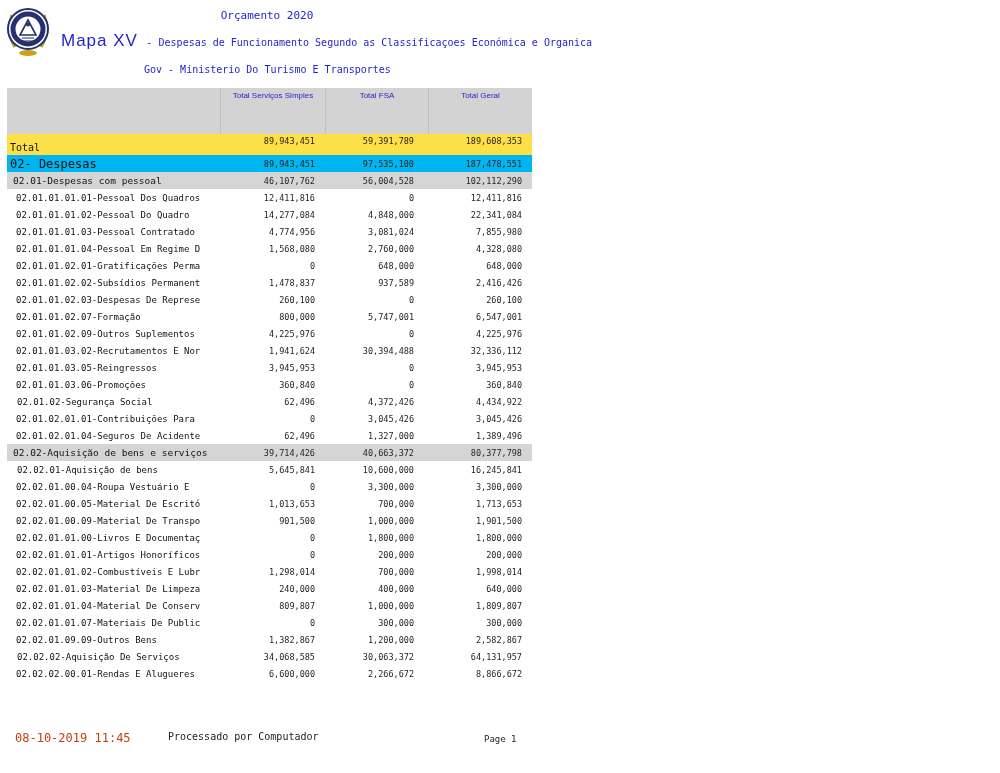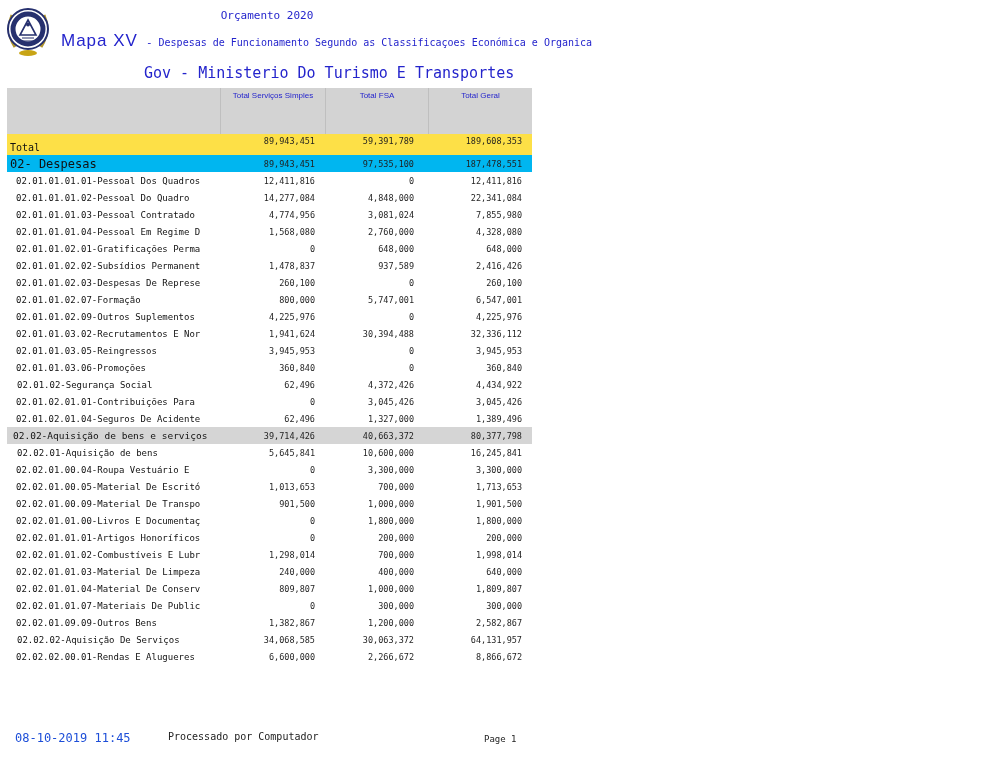--- a/index.html
+++ b/index.html
@@ -8,21 +8,21 @@
 
   
   .emblem{position:absolute;left:4px;top:3px;width:48px;height:56px;}
   .title-line1{position:absolute;left:7px;top:9px;width:520px;text-align:center;
                font-size:11px;color:#2424cc;}
   .title-line2{position:absolute;left:61px;top:31px;display:flex;align-items:baseline;
                color:#2424cc;white-space:nowrap;}
   .map-title{font-family:"Liberation Sans", sans-serif;font-size:17px;letter-spacing:1px;}
   .dash{font-size:11px;margin:0 6px 0 8px;}
   .subtitle{font-size:10px;text-align:right;}
-  .title-line3{position:absolute;left:144px;top:64px;font-size:15px;color:#2424cc;white-space:nowrap;}
+  .title-line3{position:absolute;left:144px;top:64px;font-size:10px;color:#2424cc;white-space:nowrap;}
 
   
   .budget-table{position:absolute;left:7px;top:88px;width:525px;}
   .thead{display:flex;height:46px;background:#d3d3d3;}
   .hlabel{width:213px;}
   .hcell{box-sizing:border-box;border-left:1px solid #bfbfbf;
          font-family:"Liberation Sans", sans-serif;font-size:8px;color:#2424cc;
          text-align:center;padding-top:3px;}
   .hc1{width:105px;}.hc2{width:103px;}.hc3{width:104px;}
 
@@ -41,21 +41,21 @@
   .style-despesas .label-cell{font-size:12px;}
   .style-section{background:#d5d5d5;}
   .style-section .label-cell{font-size:9.5px;}
 
   .lv0 .label-cell{padding-left:3px;}
   .lv1 .label-cell{padding-left:6px;}
   .lv2 .label-cell{padding-left:10px;}
   .lv3 .label-cell{padding-left:9px;}
 
   
-  .footer-date{position:absolute;left:15px;top:731px;font-size:12px;color:#1d4ed8;}
+  .footer-date{position:absolute;left:15px;top:731px;font-size:12px;color:#c2410c;}
   .footer-processed{position:absolute;left:168px;top:731px;font-size:10px;color:#222;}
   .footer-page{position:absolute;left:484px;top:734px;font-size:9px;color:#222;}
 </style>
 </head>
 <body>
 
 <div class="page">
 
   <div class="emblem">
     <svg width="48" height="56" viewBox="0 0 48 56">
@@ -91,20 +91,26 @@
       <div class="num n1">89,943,451</div>
       <div class="num n2">59,391,789</div>
       <div class="num n3">189,608,353</div>
     </div>
         <div class="row style-despesas lv0">
       <div class="label-cell">02- Despesas</div>
       <div class="num n1">89,943,451</div>
       <div class="num n2">97,535,100</div>
       <div class="num n3">187,478,551</div>
     </div>
+        <div class="row style-section lv1">
+      <div class="label-cell">02.01-Despesas com pessoal</div>
+      <div class="num n1">46,107,762</div>
+      <div class="num n2">56,004,528</div>
+      <div class="num n3">102,112,290</div>
+    </div>
         <div class="row style-normal lv3">
       <div class="label-cell">02.01.01.01.01-Pessoal Dos Quadros</div>
       <div class="num n1">12,411,816</div>
       <div class="num n2">0</div>
       <div class="num n3">12,411,816</div>
     </div>
         <div class="row style-normal lv3">
       <div class="label-cell">02.01.01.01.02-Pessoal Do Quadro</div>
       <div class="num n1">14,277,084</div>
       <div class="num n2">4,848,000</div>

